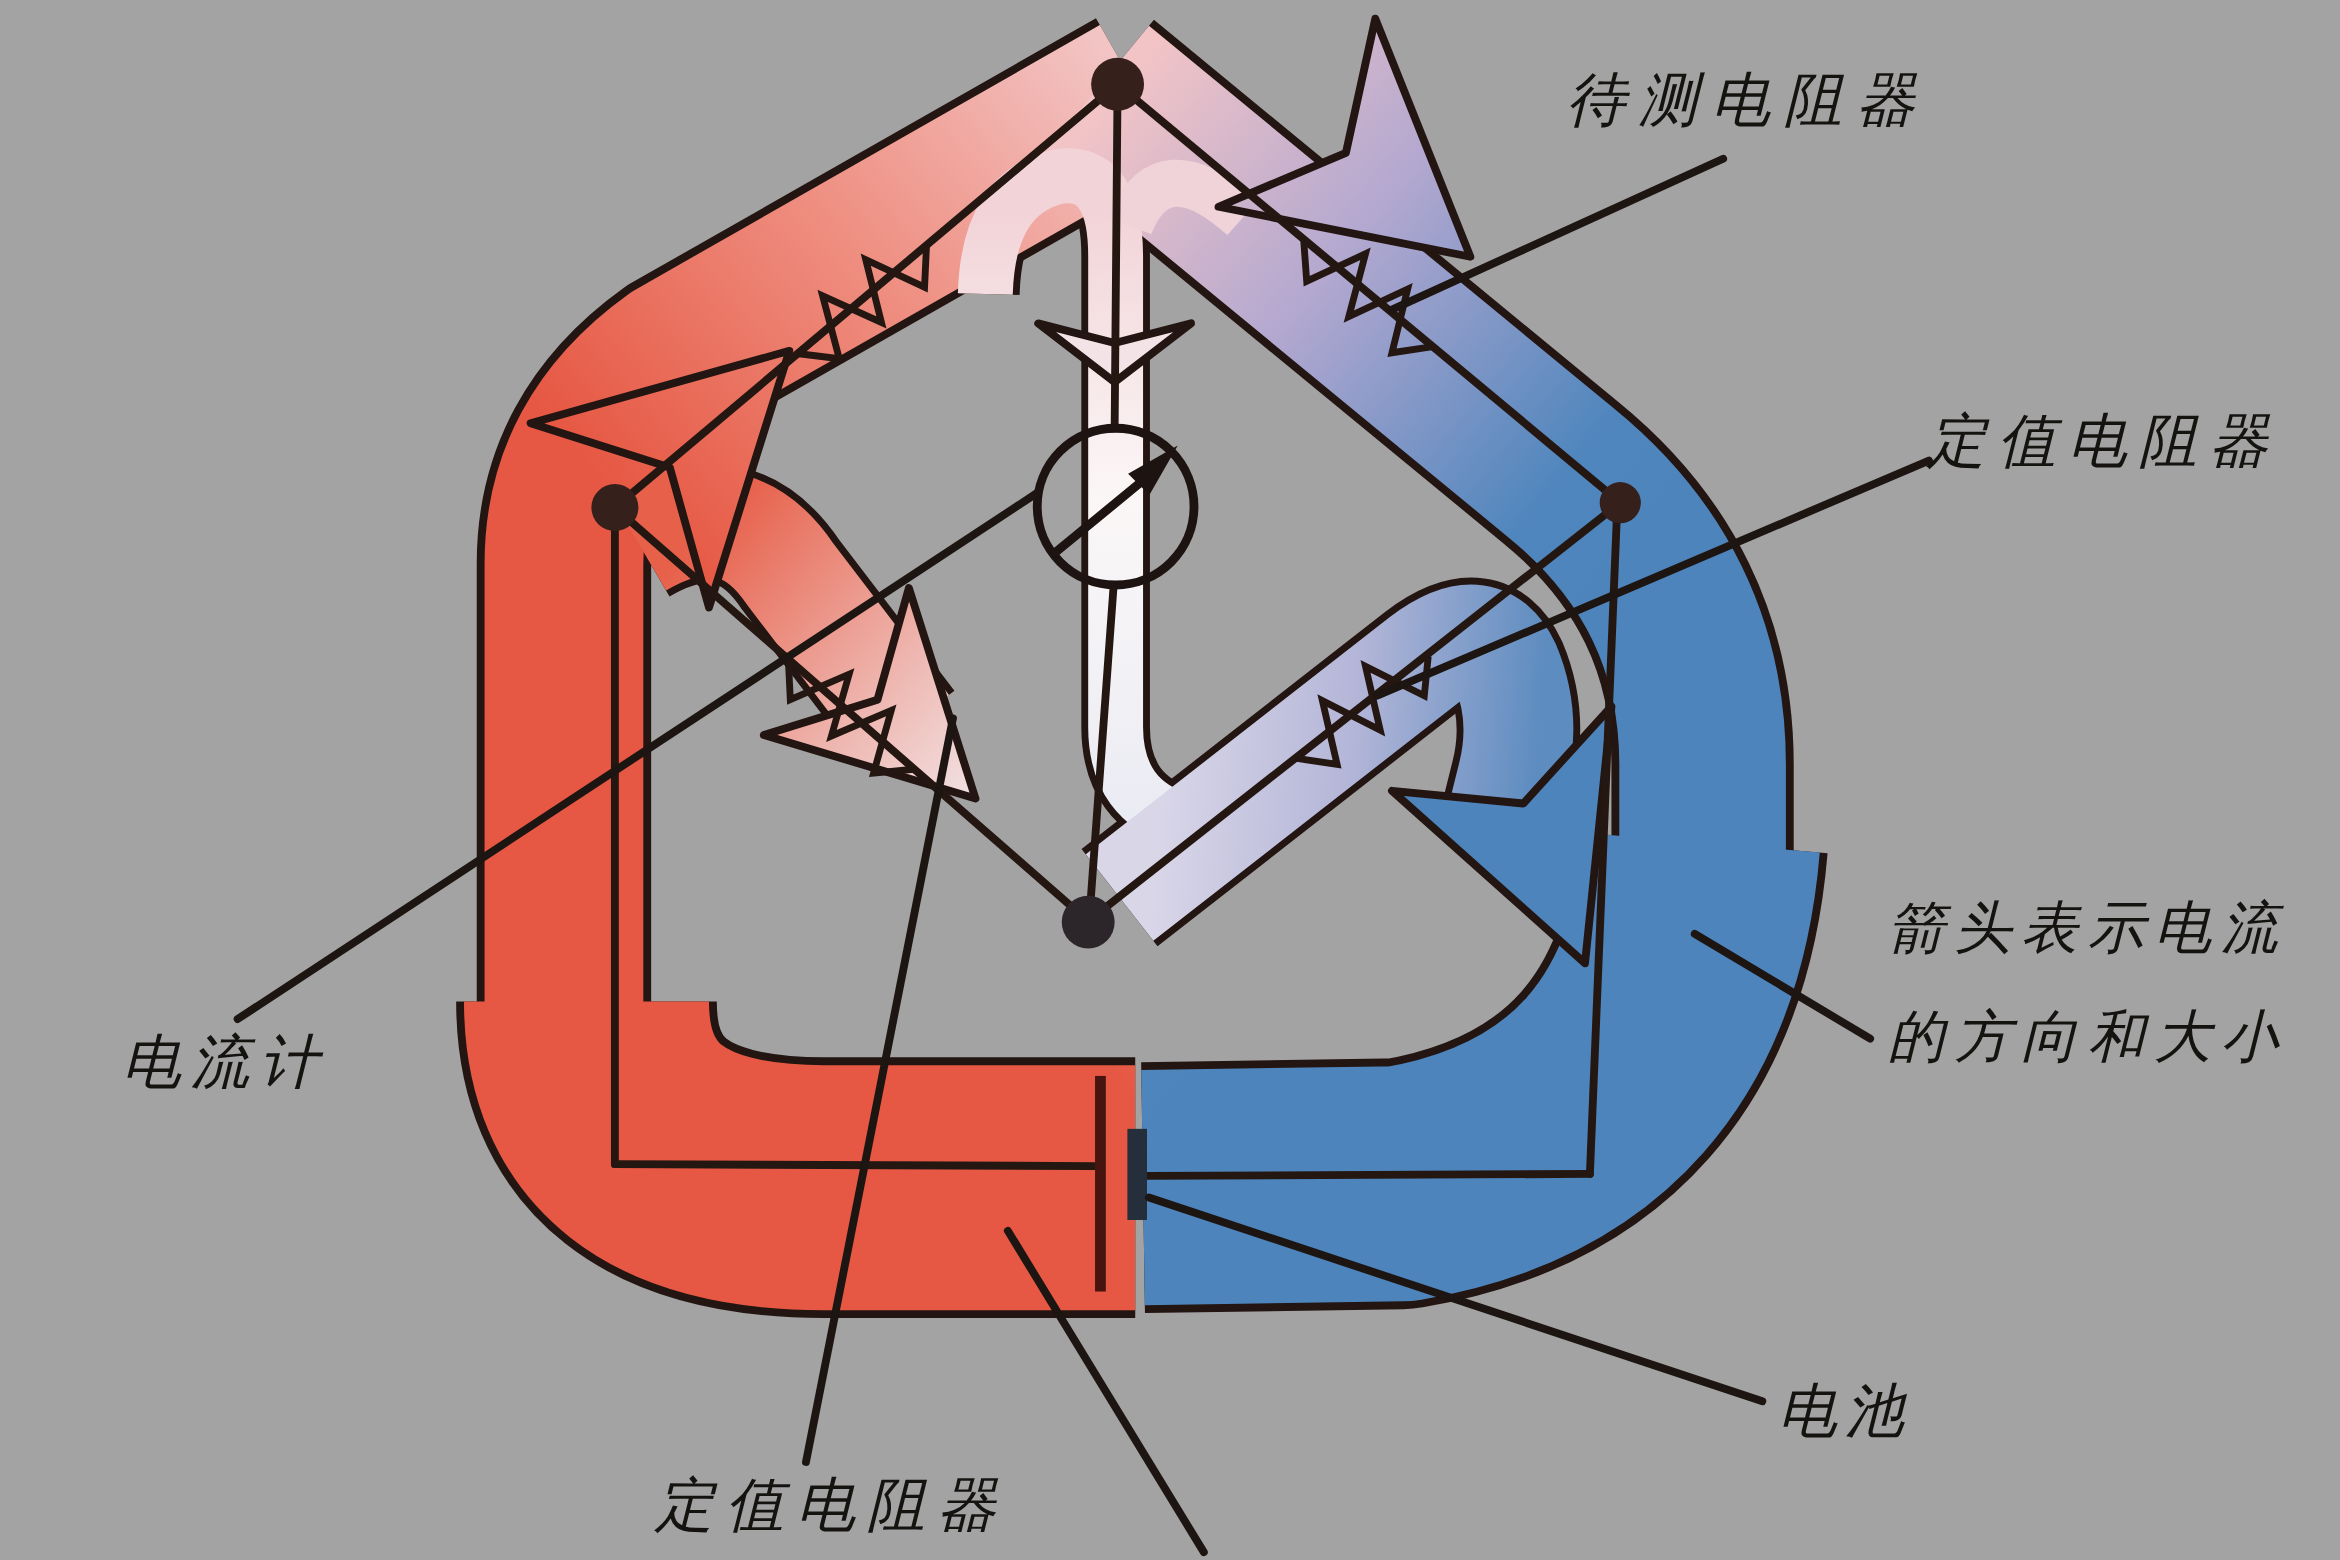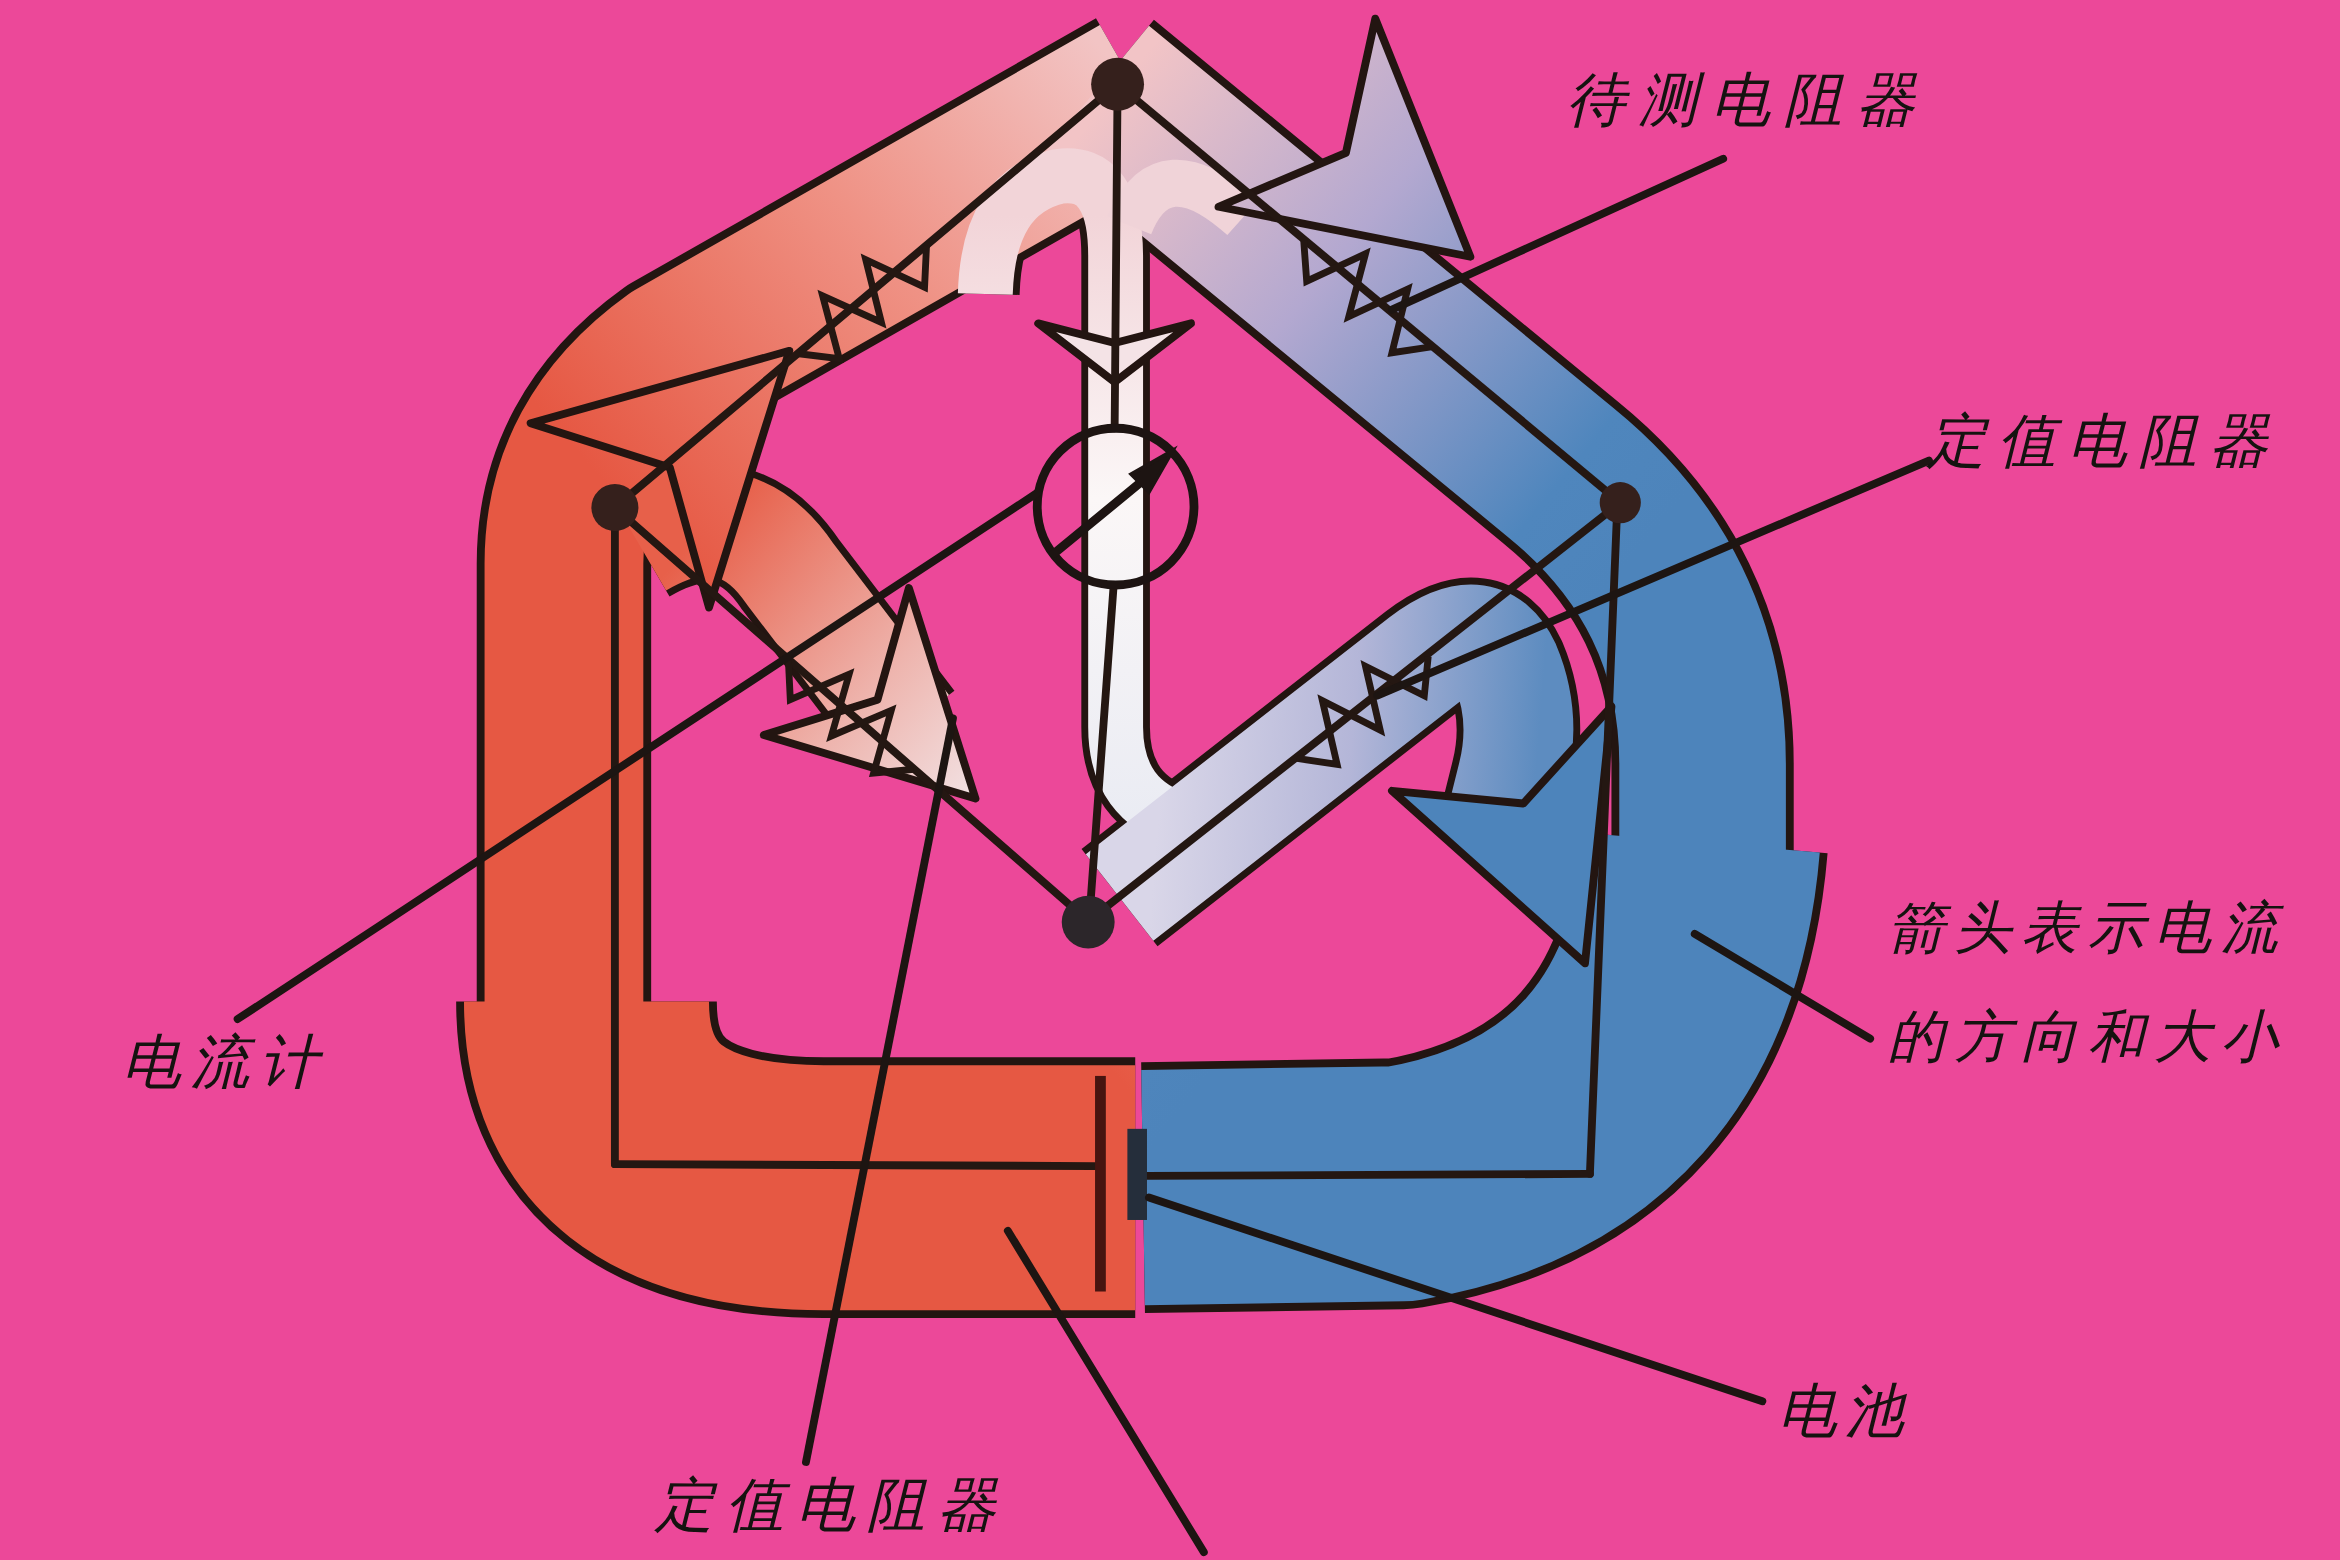--- a/index.html
+++ b/index.html
@@ -1,18 +1,18 @@
 <!DOCTYPE html>
 <html><head>
 <meta charset="utf-8">
 <style>
   html,body{margin:0;padding:0;background:#ffffff;}
   .stage{
     width:2341px;height:1560px;position:relative;overflow:hidden;
-    background:#ec4899;
+    background:#a3a3a3;
     font-family:"Liberation Serif", serif;
     text-align:center;
   }
   svg{display:block;width:100%;height:100%;}
   text{
     font-family:"Liberation Serif", serif;
     font-style:italic;
     fill:#151310;
   }
 </style>

